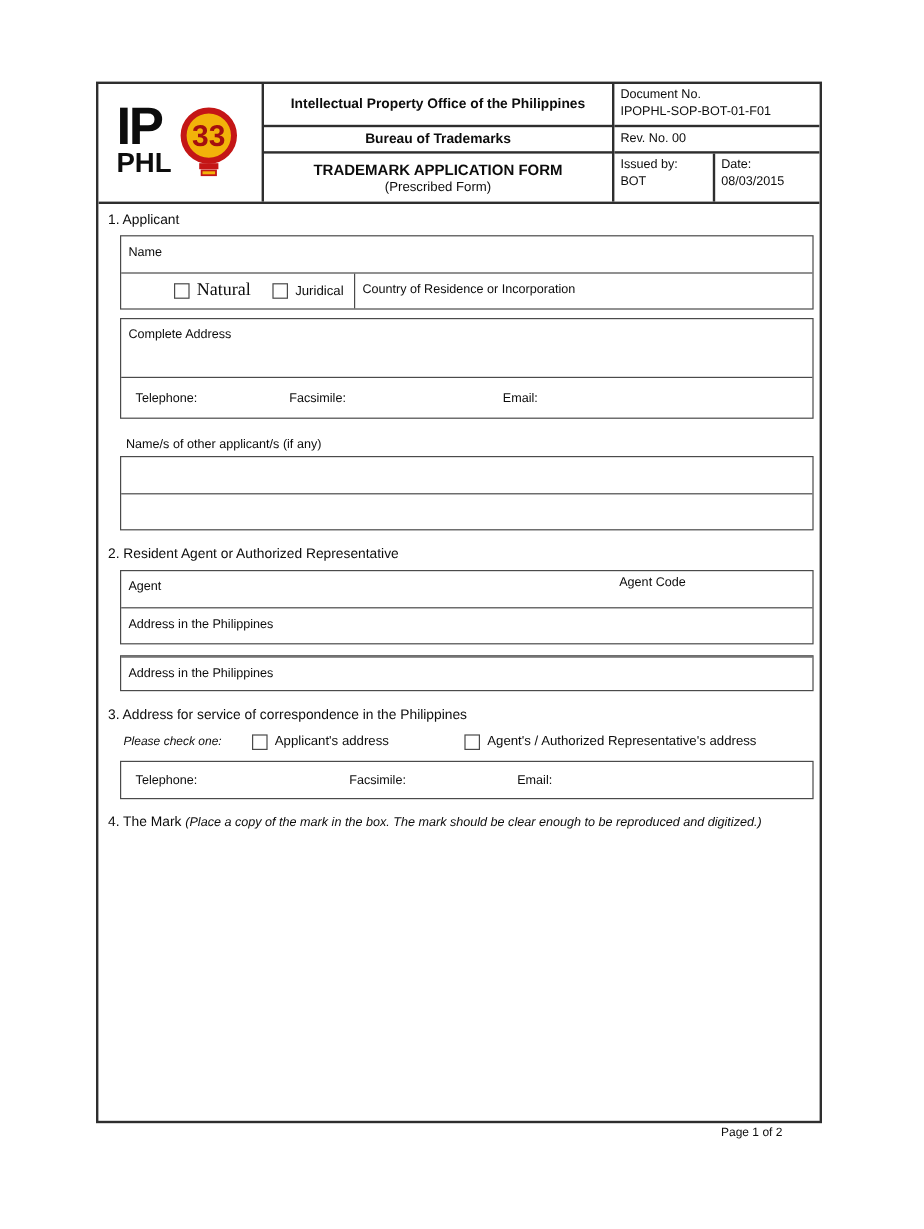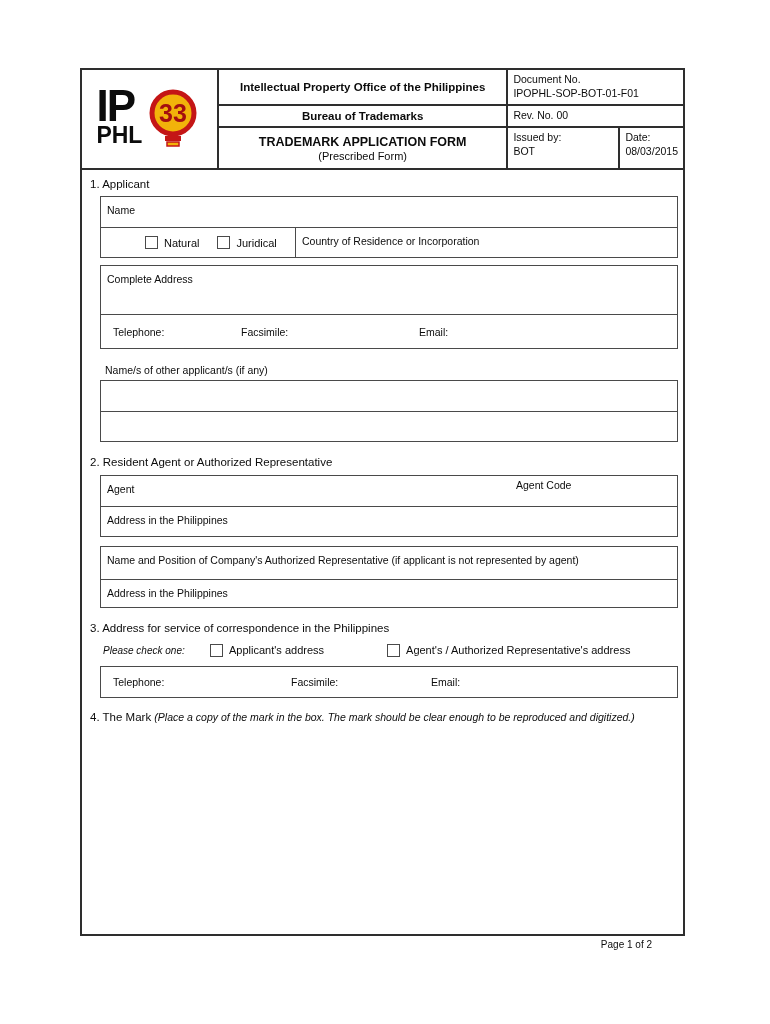--- a/index.html
+++ b/index.html
@@ -24,21 +24,21 @@
   .hm-row2 { height:22px; border-bottom:2px solid #2e2e2e; display:flex; align-items:center; justify-content:center;
              font-weight:bold; font-size:11.5px; }
   .hm-row3 { flex:1; display:flex; flex-direction:column; align-items:center; justify-content:center; }
   .form-title { font-weight:bold; font-size:12.5px; }
   .form-sub { font-size:11px; margin-top:1px; }
 
   .hdr-right { flex:1; display:flex; flex-direction:column; font-size:10.5px; }
   .hr-row1 { height:36px; border-bottom:2px solid #2e2e2e; padding:2px 5px; line-height:1.35; }
   .hr-row2 { height:22px; border-bottom:2px solid #2e2e2e; padding:3px 5px; }
   .hr-row3 { flex:1; display:flex; }
-  .hr-issued { width:112px; border-right:2px solid #2e2e2e; padding:2px 5px; line-height:1.35; }
+  .hr-issued { width:84px; border-right:2px solid #2e2e2e; padding:2px 5px; line-height:1.35; }
   .hr-date { flex:1; padding:2px 5px; line-height:1.35; }
 
   
   .content { padding:0 5px 0 6px; }
   .sec-title { font-size:11.5px; margin-left:2px; }
   .st1 { margin-top:8px; }
   .st2 { margin-top:14px; }
   .st3 { margin-top:14px; }
   .st4 { margin-top:13px; }
   .ital { font-style:italic; font-size:10.5px; }
@@ -145,21 +145,21 @@
     <div class="sec-title st1">1. Applicant</div>
 
     <div class="fbox" style="margin-top:6px;">
       <div class="cell cell-pad name-cell">
         <span class="lbl">Name</span>
       </div>
       <div class="type-row">
         <div class="type-cell">
           <span class="chk-item">
             <span class="checkbox"></span>
-            <span class="lbl" style="font-size:11px;">Natural</span>
+            <span class="lbl" style="font-size:15px;font-family:Liberation Serif, serif;">Natural</span>
           </span>
           <span class="chk-item" style="margin-right:0;">
             <span class="checkbox"></span>
             <span class="lbl" style="font-size:11px;">Juridical</span>
           </span>
         </div>
         <div class="cell cell-pad country-cell">
           <span class="lbl">Country of Residence or Incorporation</span>
         </div>
       </div>
@@ -188,23 +188,20 @@
       <div class="cell cell-pad agent-row">
         <span class="lbl">Agent</span>
         <span class="lbl agent-code">Agent Code</span>
       </div>
       <div class="cell cell-pad addr2-row bt">
         <span class="lbl">Address in the Philippines</span>
       </div>
     </div>
 
     <div class="fbox rep-box">
-      <div class="cell cell-pad rep-row">
-        <span class="lbl">Name and Position of Company's Authorized Representative (if applicant is not represented by agent)</span>
-      </div>
       <div class="cell cell-pad rep-addr bt">
         <span class="lbl">Address in the Philippines</span>
       </div>
     </div>
 
     <div class="sec-title st3">3. Address for service of correspondence in the Philippines</div>
 
     <div class="check-row">
       <span class="check-lead">Please check one:</span>
       <span class="check-grp">

